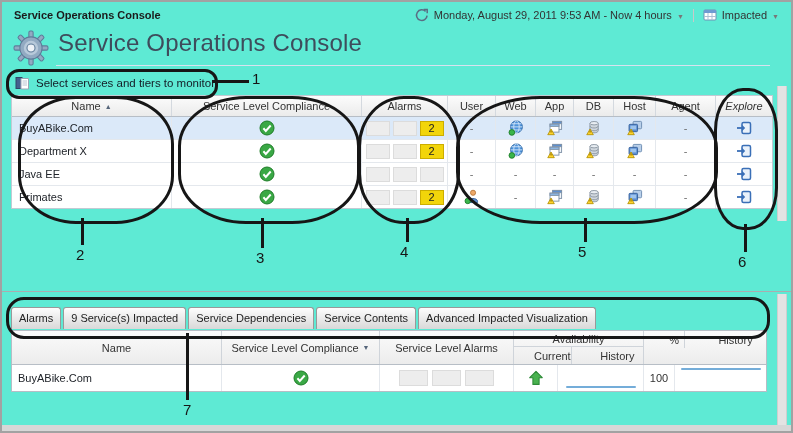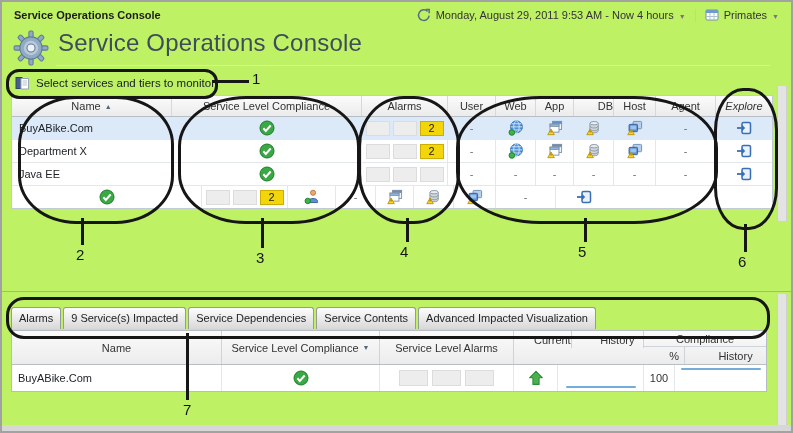--- a/index.html
+++ b/index.html
@@ -1,17 +1,17 @@
 <!DOCTYPE html>
 <html><head>
 <meta charset="utf-8">
 <style>
   html,body{margin:0;padding:0;background:#f2f2f2;}
   .screen{position:relative;width:793px;height:433px;box-sizing:border-box;border:2px solid #a2a2a2;
-          background:#bef264;font-family:"Liberation Sans",sans-serif;overflow:hidden;color:#333;}
+          background:#5eead4;font-family:"Liberation Sans",sans-serif;overflow:hidden;color:#333;}
   .abs{position:absolute;}
 
   
   .breadcrumb{left:12px;top:7px;font-size:11px;font-weight:bold;color:#1b1b1b;}
   .topbar{right:12px;top:6px;display:flex;align-items:center;gap:5px;font-size:11px;color:#333;}
   .caret{font-size:7px;color:#777;padding-top:2px;}
   .tb-sep{width:1px;height:13px;background:#c9c9c9;margin:0 4px;}
   .icon16{display:inline-flex;width:16px;height:16px;}
   .icon14{display:inline-flex;width:14px;height:14px;}
 
@@ -100,21 +100,21 @@
     <span>Monday, August 29, 2011 9:53 AM - Now 4 hours</span>
     <span class="caret">▼</span>
     <span class="tb-sep"></span>
     <span class="icon14">
       <svg viewBox="0 0 14 14">
           <rect x="1" y="2" width="12" height="10" rx="1" fill="#fff" stroke="#7191b5"></rect>
           <rect x="1" y="2" width="12" height="3" fill="#6f9bd1"></rect>
           <path d="M5 5v7M9 5v7M1 8.5h12" stroke="#aebfd4" fill="none"></path>
         </svg>
     </span>
-    <span>Primates</span>
+    <span>Impacted</span>
     <span class="caret">▼</span>
   </div>
 
   <span class="abs gear">
     <svg viewBox="0 0 34 34">
       <g fill="#92aac2" stroke="#5f7c99" stroke-width="1">
         <rect x="15" y="1" width="4" height="7" rx="1.3"></rect>
         <rect x="15" y="1" width="4" height="7" rx="1.3" transform="rotate(45 17 17)"></rect>
         <rect x="15" y="1" width="4" height="7" rx="1.3" transform="rotate(90 17 17)"></rect>
         <rect x="15" y="1" width="4" height="7" rx="1.3" transform="rotate(135 17 17)"></rect>
@@ -156,21 +156,21 @@
         </div>
         <div class="svc-hc" style="width: 48px;">
           <span>User</span>
         </div>
         <div class="svc-hc" style="width: 40px;">
           <span>Web</span>
         </div>
         <div class="svc-hc" style="width: 38px;">
           <span>App</span>
         </div>
-        <div class="svc-hc" style="width: 40px; justify-content: flex-end;">
+        <div class="svc-hc" style="width: 40px;">
           <span>DB</span>
         </div>
         <div class="svc-hc" style="width: 42px;">
           <span>Host</span>
         </div>
         <div class="svc-hc" style="width: 60px; text-align: right;">
           <span>Agent</span>
         </div>
         <div class="svc-hc" style="width: 56px; font-style: italic;">
           <span>Explore</span>
@@ -369,20 +369,21 @@
           <span class="icon16">
             <svg viewBox="0 0 16 16">
               <rect x="6" y="2.5" width="8.5" height="11" rx="1.5" fill="#e9f1fa" stroke="#3a6fb7" stroke-width="1.5"></rect>
               <path d="M1 8h6.5" stroke="#3a6fb7" stroke-width="1.8"></path>
               <path d="M5.9 4.7 9.2 8 5.9 11.3z" fill="#3a6fb7"></path>
             </svg>
           </span>
         </div>
       </div>
       <div class="svc-r">
+        <div class="svc-c nm" style="width: 160px;">Primates</div>
         <div class="svc-c" style="width: 190px;">
           <span class="icon16">
             <svg viewBox="0 0 16 16">
               <circle cx="8" cy="8" r="7" fill="#3aa845" stroke="#1e7d28"></circle>
               <path d="M4.4 8.3l2.4 2.6 4.9-5.4" stroke="#fff" stroke-width="2" fill="none"></path>
             </svg>
           </span>
         </div>
         <div class="svc-c" style="width: 86px;">
           <span class="alarm-boxes">
@@ -470,27 +471,27 @@
         <span>Name</span>
       </div>
       <div class="bt-cell bt-tall" style="width:158px">
         <span>Service Level Compliance</span>
         <span class="sort-desc">▼</span>
       </div>
       <div class="bt-cell bt-tall" style="width:134px">
         <span>Service Level Alarms</span>
       </div>
       <div class="bt-group" style="width:130px">
+        <div class="bt-gh">Availability</div>
         <div class="bt-sub">
           <div class="bt-cell" style="width:44px">Current</div>
           <div class="bt-cell" style="width:86px">History</div>
         </div>
       </div>
       <div class="bt-group" style="width:122px">
-        <div class="bt-gh" style="border-right:none">Compliance</div>
         <div class="bt-sub">
           <div class="bt-cell" style="width:31px">%</div>
           <div class="bt-cell" style="width:91px;border-right:none">History</div>
         </div>
       </div>
     </div>
     <div class="bt-drow">
       <div class="bt-cell bt-name-d" style="width:210px">BuyABike.Com</div>
       <div class="bt-cell" style="width:158px">
         <span class="icon16">

